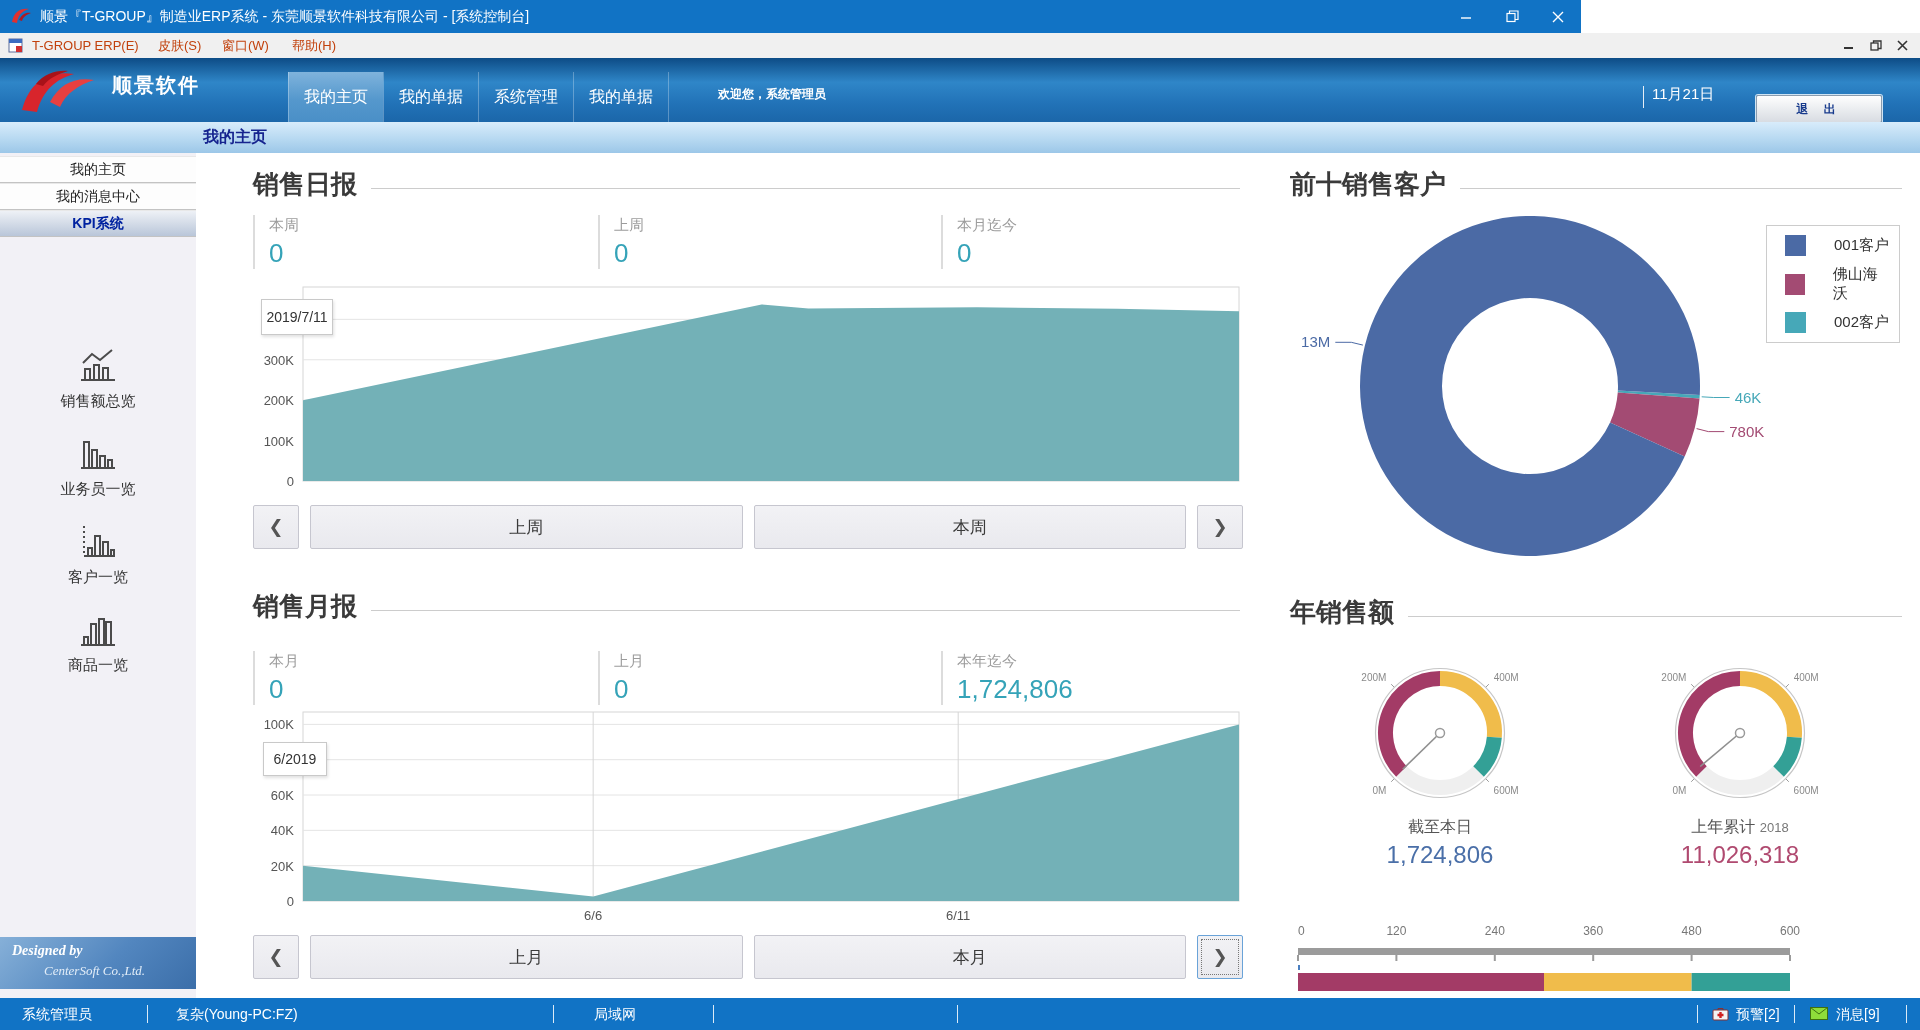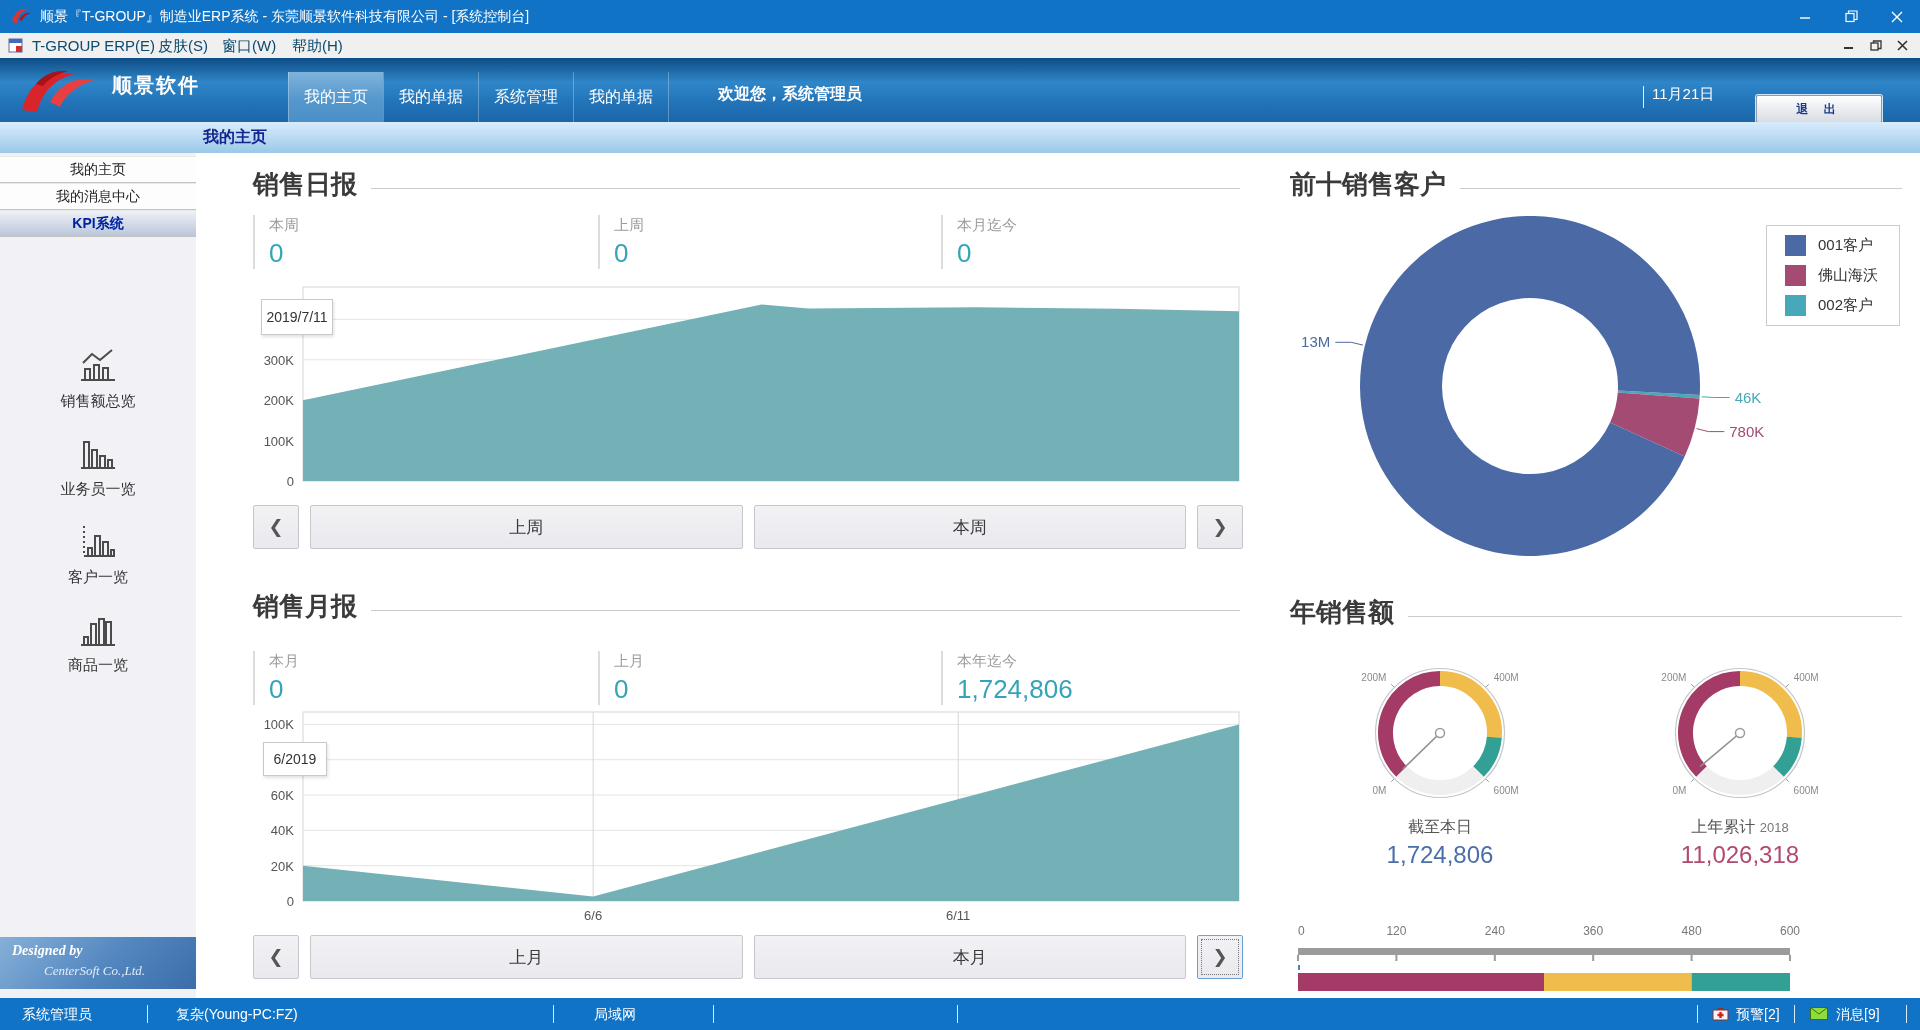--- a/index.html
+++ b/index.html
@@ -1,37 +1,37 @@
 <!DOCTYPE html>
 <html><head>
 <meta charset="utf-8">
 <style>
   html,body{margin:0;padding:0;background:#444;}
   .screen{position:relative;width:1920px;height:1030px;overflow:hidden;background:#fff;
     font-family:"Liberation Sans","DejaVu Sans",sans-serif;-webkit-font-smoothing:antialiased;}
   .abs{position:absolute;}
 
   
-  .titlebar{position:absolute;left:0;top:0;width:1920px;height:33px;background:#1173c5;color:#fff;}
+  .titlebar{position:absolute;left:0;top:0;width:1581px;height:33px;background:#1173c5;color:#fff;}
   .tb-title{position:absolute;left:40px;top:0;line-height:33px;font-size:14px;}
   .tb-ctl{position:absolute;top:0;height:33px;width:46px;display:flex;align-items:center;justify-content:center;color:#fff;}
   .tb-min{right:92px}.tb-res{right:46px}.tb-close{right:0}
   
-  .menubar{position:absolute;left:0;top:33px;width:1920px;height:25px;background:#f0f0f0;border-bottom:7px solid #6d28d9;color:#0c4a6e;font-size:15px;}
+  .menubar{position:absolute;left:0;top:33px;width:1920px;height:25px;background:#f0f0f0;border-bottom:7px solid #6d28d9;color:#c2410c;font-size:13px;}
   .menu-item{position:absolute;top:0;line-height:25px;padding:0 6px;}
   .mb-ctl{position:absolute;top:2px;width:24px;height:21px;display:flex;align-items:center;justify-content:center;color:#333;}
   
   .header{position:absolute;left:0;top:58px;width:1920px;height:64px;
     background:linear-gradient(180deg,#0d4c86 0%,#2f86c8 38%,#2273b8 70%,#1b66a9 100%);}
   .logo-text{position:absolute;left:112px;top:14px;font-size:20px;font-weight:bold;color:#fff;letter-spacing:2px;}
   .tabs{position:absolute;left:288px;bottom:0;height:50px;display:flex;}
   .tab{width:94px;height:50px;line-height:50px;text-align:center;color:#fff;font-size:16px;border-left:1px solid rgba(255,255,255,.28);cursor:default;}
   .tab:last-child{border-right:1px solid rgba(255,255,255,.28);}
   .tab.active{background:linear-gradient(180deg,#7fb3dc 0%,#5598cd 55%,#4a8fc7 100%);}
-  .welcome{position:absolute;left:718px;top:0;height:80px;line-height:72px;color:#fff;font-size:16px;font-weight:bold;}
+  .welcome{position:absolute;left:718px;top:0;height:80px;line-height:72px;color:#fff;font-size:12px;font-weight:bold;}
   .hdate{position:absolute;left:1652px;top:0;height:64px;line-height:72px;color:#fff;font-size:15px;}
   .hdate-sep{position:absolute;left:1643px;top:28px;height:22px;width:1px;background:#e6eef6;}
   .exit-btn{position:absolute;left:1756px;top:37px;width:124px;height:26px;line-height:26px;text-align:center;
     background:linear-gradient(180deg,#fefefe,#d8dce2);border:1px solid #8b9cae;border-radius:2px;
     color:#173a8c;font-weight:bold;font-size:12px;letter-spacing:6px;box-shadow:0 0 0 1px #cfe4f4;}
   
   .subtab{position:absolute;left:0;top:122px;width:1920px;height:31px;
     background:linear-gradient(180deg,#d8ecfb 0%,#b4d7f0 60%,#9cc7e8 100%);border-bottom:1px solid #7ba6cc;}
   .subtab-label{position:absolute;left:160px;top:0;width:150px;line-height:30px;text-align:center;color:#16248f;font-size:16px;font-weight:bold;}
   
@@ -62,21 +62,21 @@
   .btick{font-size:12px;fill:#777;}
   .chart-tip{position:absolute;background:#fff;border:1px solid #c9c9c9;box-shadow:1px 2px 3px rgba(0,0,0,.12);
     display:flex;align-items:center;justify-content:center;font-size:14px;color:#333;}
   .pager{position:absolute;display:flex;gap:11px;height:44px;}
   .pbtn{background:linear-gradient(180deg,#f2f2f5,#e9e9ee);border:1px solid #c6c6cf;border-radius:2px;
     display:flex;align-items:center;justify-content:center;font-size:17px;color:#3a3a3a;box-sizing:border-box;}
   .pbtn.nav{width:46px;font-size:18px;color:#555;}
   .pbtn.wide{flex:1;}
   .pbtn.focused{border:1px solid #6aa3d8;outline:1px dotted #777;outline-offset:-5px;}
   .legend{position:absolute;background:#fff;border:1px solid #ccc;padding:9px 10px;display:flex;flex-direction:column;gap:9px;}
-  .leg-row{display:flex;align-items:center;gap:12px;padding-left:8px;}
+  .leg-row{display:flex;align-items:center;gap:28px;padding-left:8px;}
   .leg-sw{width:21px;height:21px;}
   .leg-lb{font-size:15px;color:#333;}
   .gauge-block{position:absolute;top:482px;width:300px;display:flex;flex-direction:column;align-items:center;}
   .gauge-label{margin-top:4px;font-size:16px;color:#555;}
   .gauge-label .yr{font-size:13px;color:#777;}
   .gauge-value{margin-top:3px;font-size:24px;}
   
   .statusbar{position:absolute;left:0;top:998px;width:1920px;height:32px;background:#1173c5;color:#fff;font-size:14px;}
   .sb-item{position:absolute;top:0;line-height:32px;}
   .sb-sep{position:absolute;top:7px;width:1px;height:18px;background:rgba(255,255,255,.85);}

